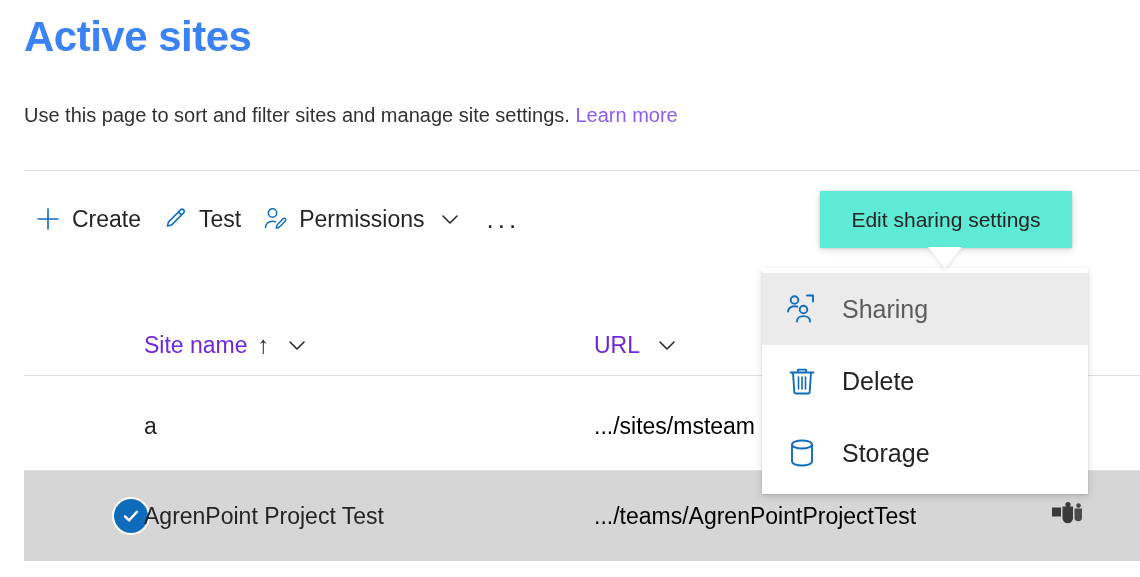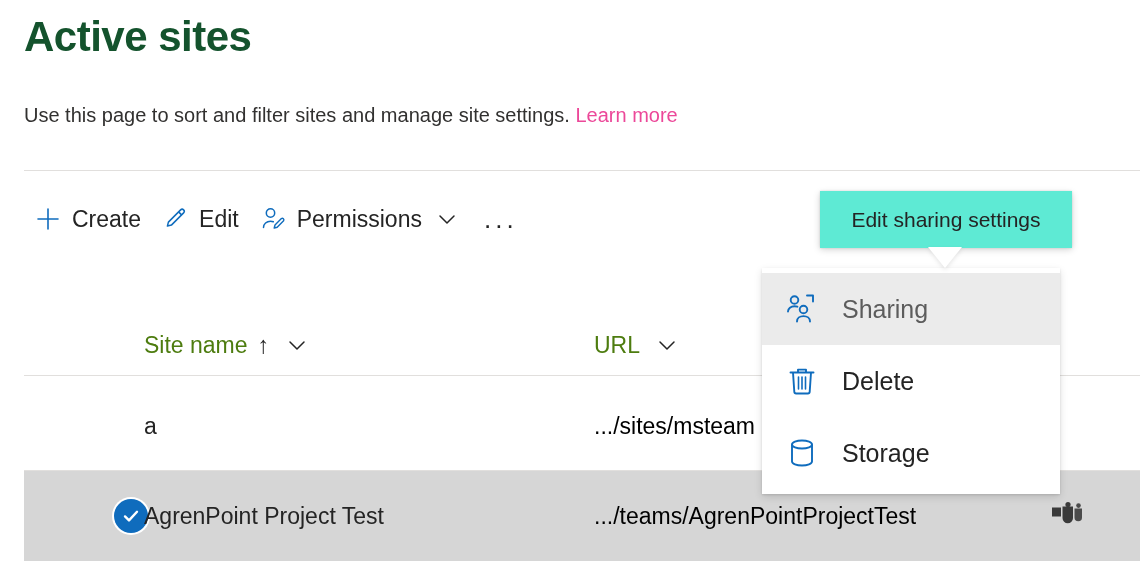--- a/index.html
+++ b/index.html
@@ -17,36 +17,36 @@
     -webkit-font-smoothing: antialiased;
   }
 
   
   .page-title {
     position: absolute;
     left: 24px;
     top: 8px;
     font-size: 42px;
     font-weight: bold;
-    color: #14532d;
+    color: #3b82f6;
     letter-spacing: -0.5px;
     line-height: 58px;
     white-space: nowrap;
   }
   .page-subtitle {
     position: absolute;
     left: 24px;
     top: 101px;
     font-size: 20px;
     line-height: 28px;
     color: #323130;
     white-space: nowrap;
   }
   .page-subtitle .link {
-    color: #ec4899;
+    color: #8b5cf6;
     cursor: pointer;
   }
 
   
   .rule {
     position: absolute;
     background: #e1dfdd;
     height: 1px;
   }
   .rule-top { left: 24px; top: 170px; width: 1116px; }
@@ -130,21 +130,21 @@
     position: absolute;
     top: 329px;
     display: flex;
     align-items: center;
     cursor: pointer;
     height: 32px;
   }
   .col-head .head-label {
     font-size: 23px;
     line-height: 28px;
-    color: #4d7c0f;
+    color: #6d28d9;
     font-weight: normal;
     white-space: nowrap;
   }
   .col-head .sort-arrow {
     margin-left: 10px;
     display: inline-flex;
     color: #242424;
   }
   .col-head .head-caret {
     margin-left: 14px;
@@ -237,21 +237,21 @@
     border-top: 21px solid #ffffff;
     z-index: 31;
     filter: drop-shadow(0 2px 2px rgba(0,0,0,0.10));
   }
 
   
   .menu {
     position: absolute;
     left: 762px;
     top: 268px;
-    width: 298px;
+    width: 326px;
     background: #ffffff;
     box-shadow: 0 3.2px 8px rgba(0,0,0,0.13), 0 0.6px 2px rgba(0,0,0,0.11);
     padding: 5px 0;
     z-index: 25;
   }
   .menu-item {
     height: 72px;
     display: flex;
     align-items: center;
     padding: 0 22px;
@@ -303,21 +303,21 @@
     <span class="label">Create</span>
   </div>
 
   <div class="cmd">
     <span class="glyph">
       <svg width="28" height="28" viewBox="0 0 28 28" fill="none" aria-hidden="true">
         <path d="M19.6 4.9a2.1 2.1 0 0 1 3 3L10.4 20.1l-4 1 1-4L19.6 4.9z" stroke="currentColor" stroke-width="1.5" stroke-linejoin="round"></path>
         <path d="M17.6 6.9l3 3" stroke="currentColor" stroke-width="1.5"></path>
       </svg>
     </span>
-    <span class="label">Edit</span>
+    <span class="label">Test</span>
   </div>
 
   <div class="cmd">
     <span class="glyph">
       <svg width="28" height="28" viewBox="0 0 28 28" fill="none" aria-hidden="true">
         <circle cx="11.5" cy="8" r="4.2" stroke="currentColor" stroke-width="1.5"></circle>
         <path d="M4.5 22.5c0-3.6 3.1-6.3 7-6.3 1 0 2 .2 2.8.5" stroke="currentColor" stroke-width="1.5" stroke-linecap="round"></path>
         <path d="M22.4 13.6a1.6 1.6 0 0 1 2.2 2.2l-6.4 6.4-3 .8.8-3 6.4-6.4z" stroke="currentColor" stroke-width="1.4" stroke-linejoin="round"></path>
       </svg>
     </span>

